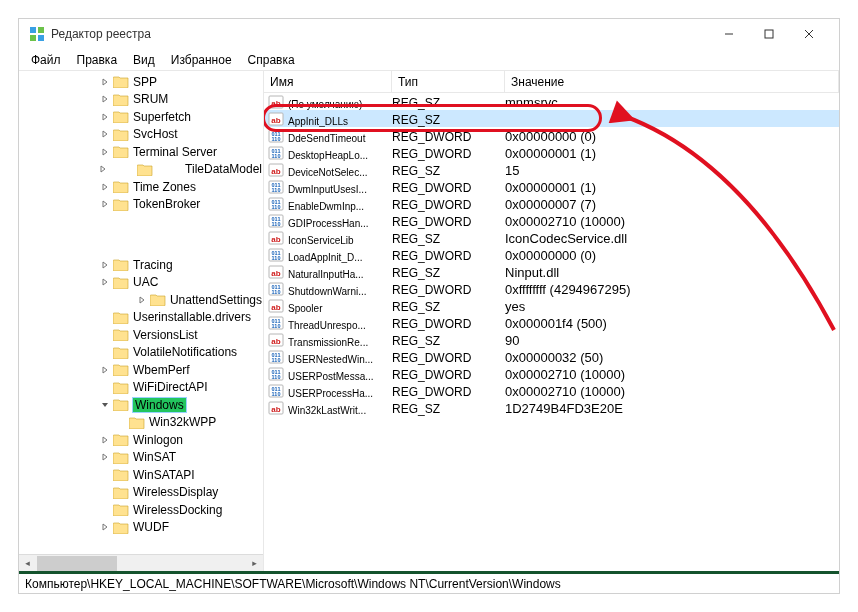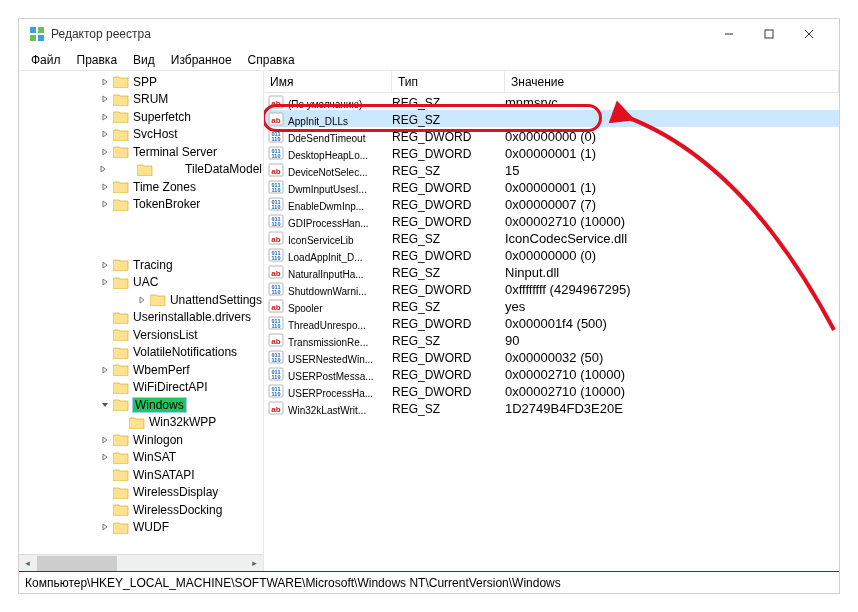--- a/index.html
+++ b/index.html
@@ -40,21 +40,21 @@
   .d-row { height: 17px; display: flex; align-items: flex-end; cursor: default; }
   .d-row.sel { background: #cce8ff; }
   .d-icon { width:16px; height:16px; margin-left:4px; margin-right:4px; flex-shrink:0;}
   .d-name { width: 104px; font-size: 10px; overflow: hidden; text-overflow: clip; white-space: nowrap; }
   .d-type { width: 113px; font-size: 12px; overflow: hidden; white-space: nowrap; }
   .d-val  { flex:1; font-size: 13px; overflow: hidden; white-space: nowrap; }
   
   .highlight-ring { position: absolute; border: 3px solid #e01020; border-radius: 16px; pointer-events: none; z-index: 50; }
   .arrow-svg { position: absolute; pointer-events: none; z-index: 49; }
   
-  .statusbar { height: 22px; border-top: 1px solid #14532d; display: flex; align-items: center; padding: 0 6px; font-size: 12px; color: #000; }
+  .statusbar { height: 22px; border-top: 3px solid #14532d; display: flex; align-items: center; padding: 0 6px; font-size: 12px; color: #000; }
 </style>
 </head>
 <body>
 
 <div class="window">
  <div class="inner">
 
   <div class="titlebar">
     <span class="app-icon">
       <svg viewBox="0 0 16 16">

